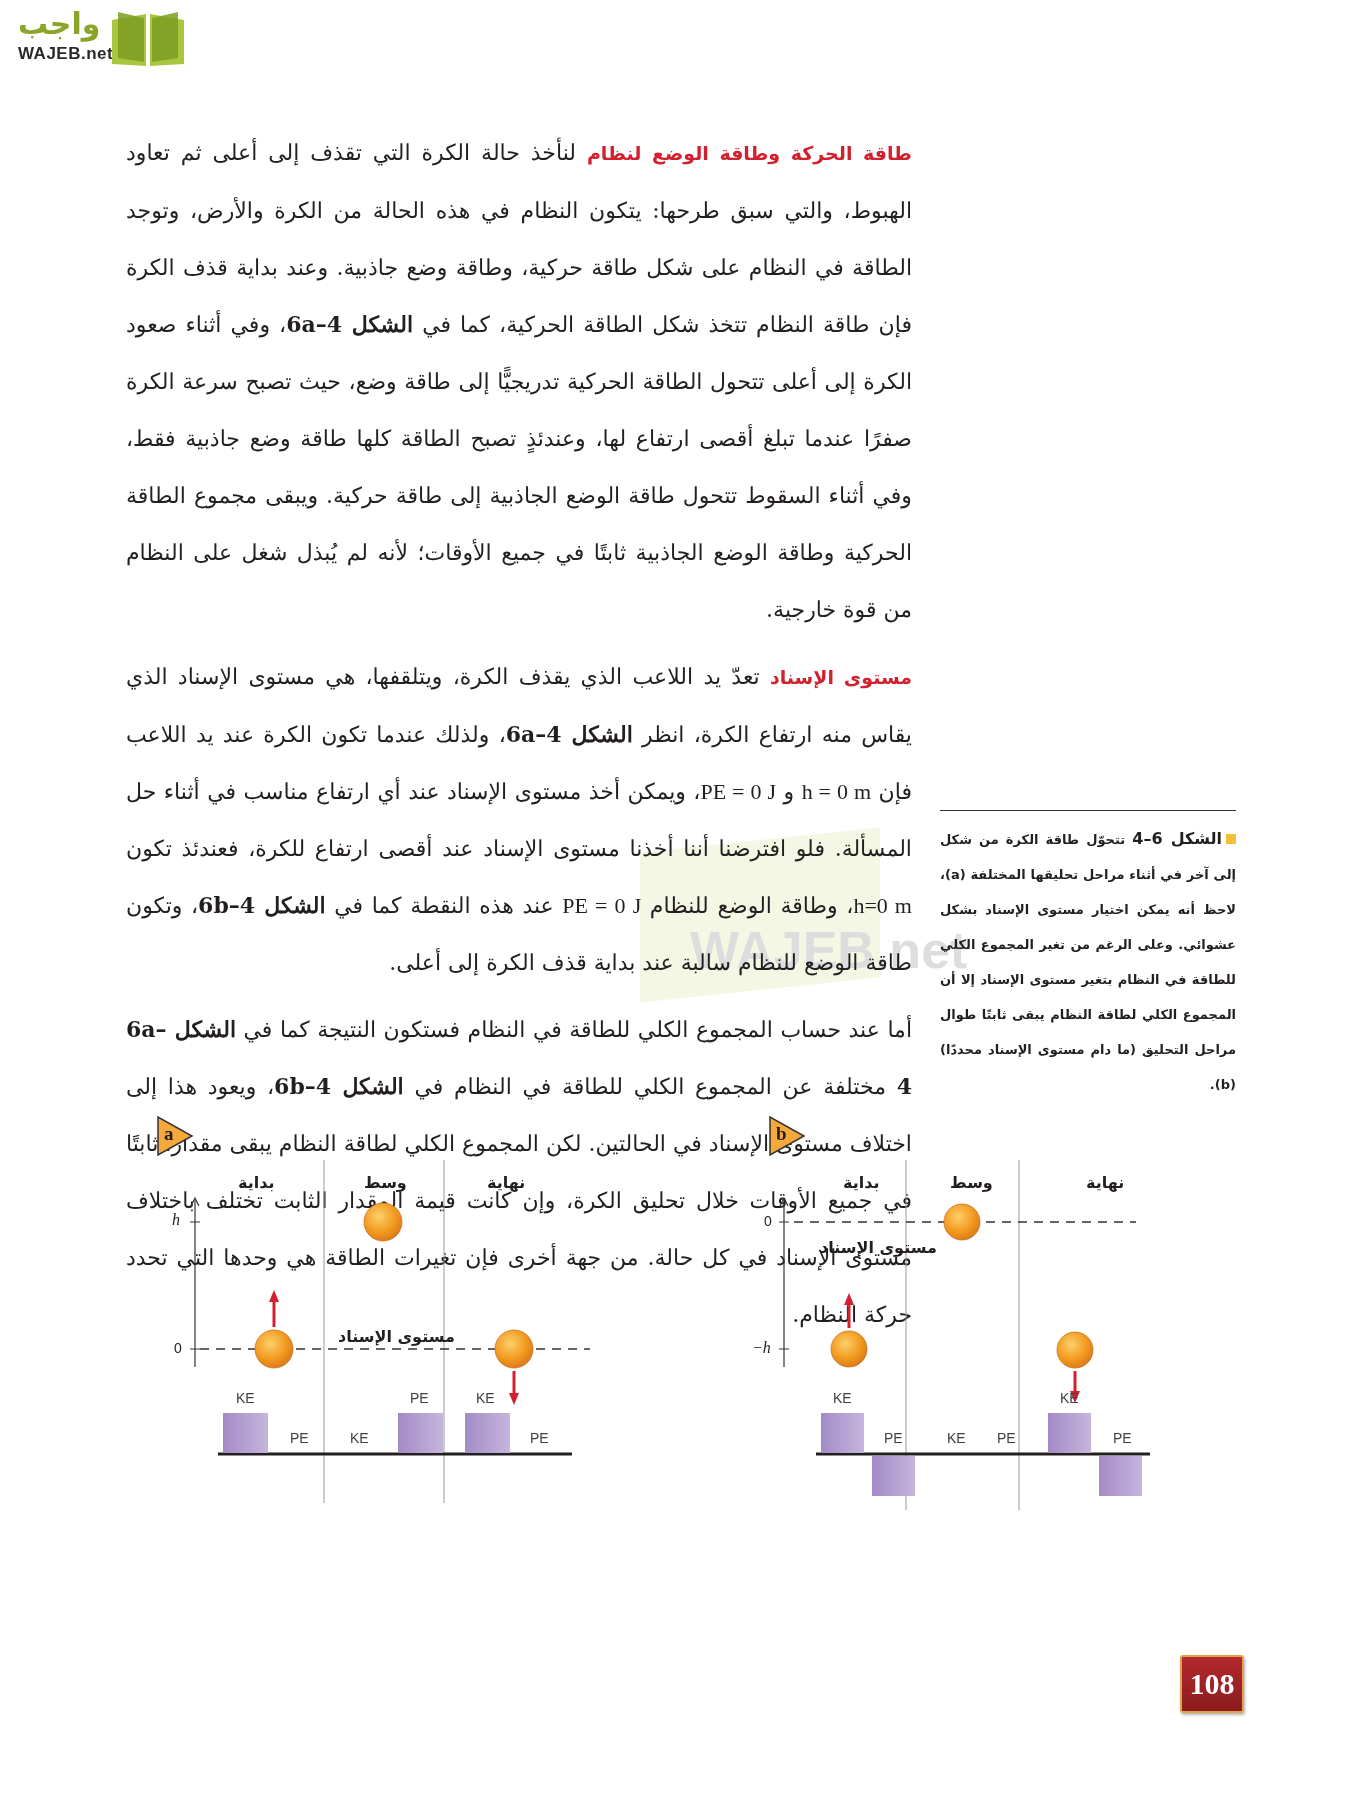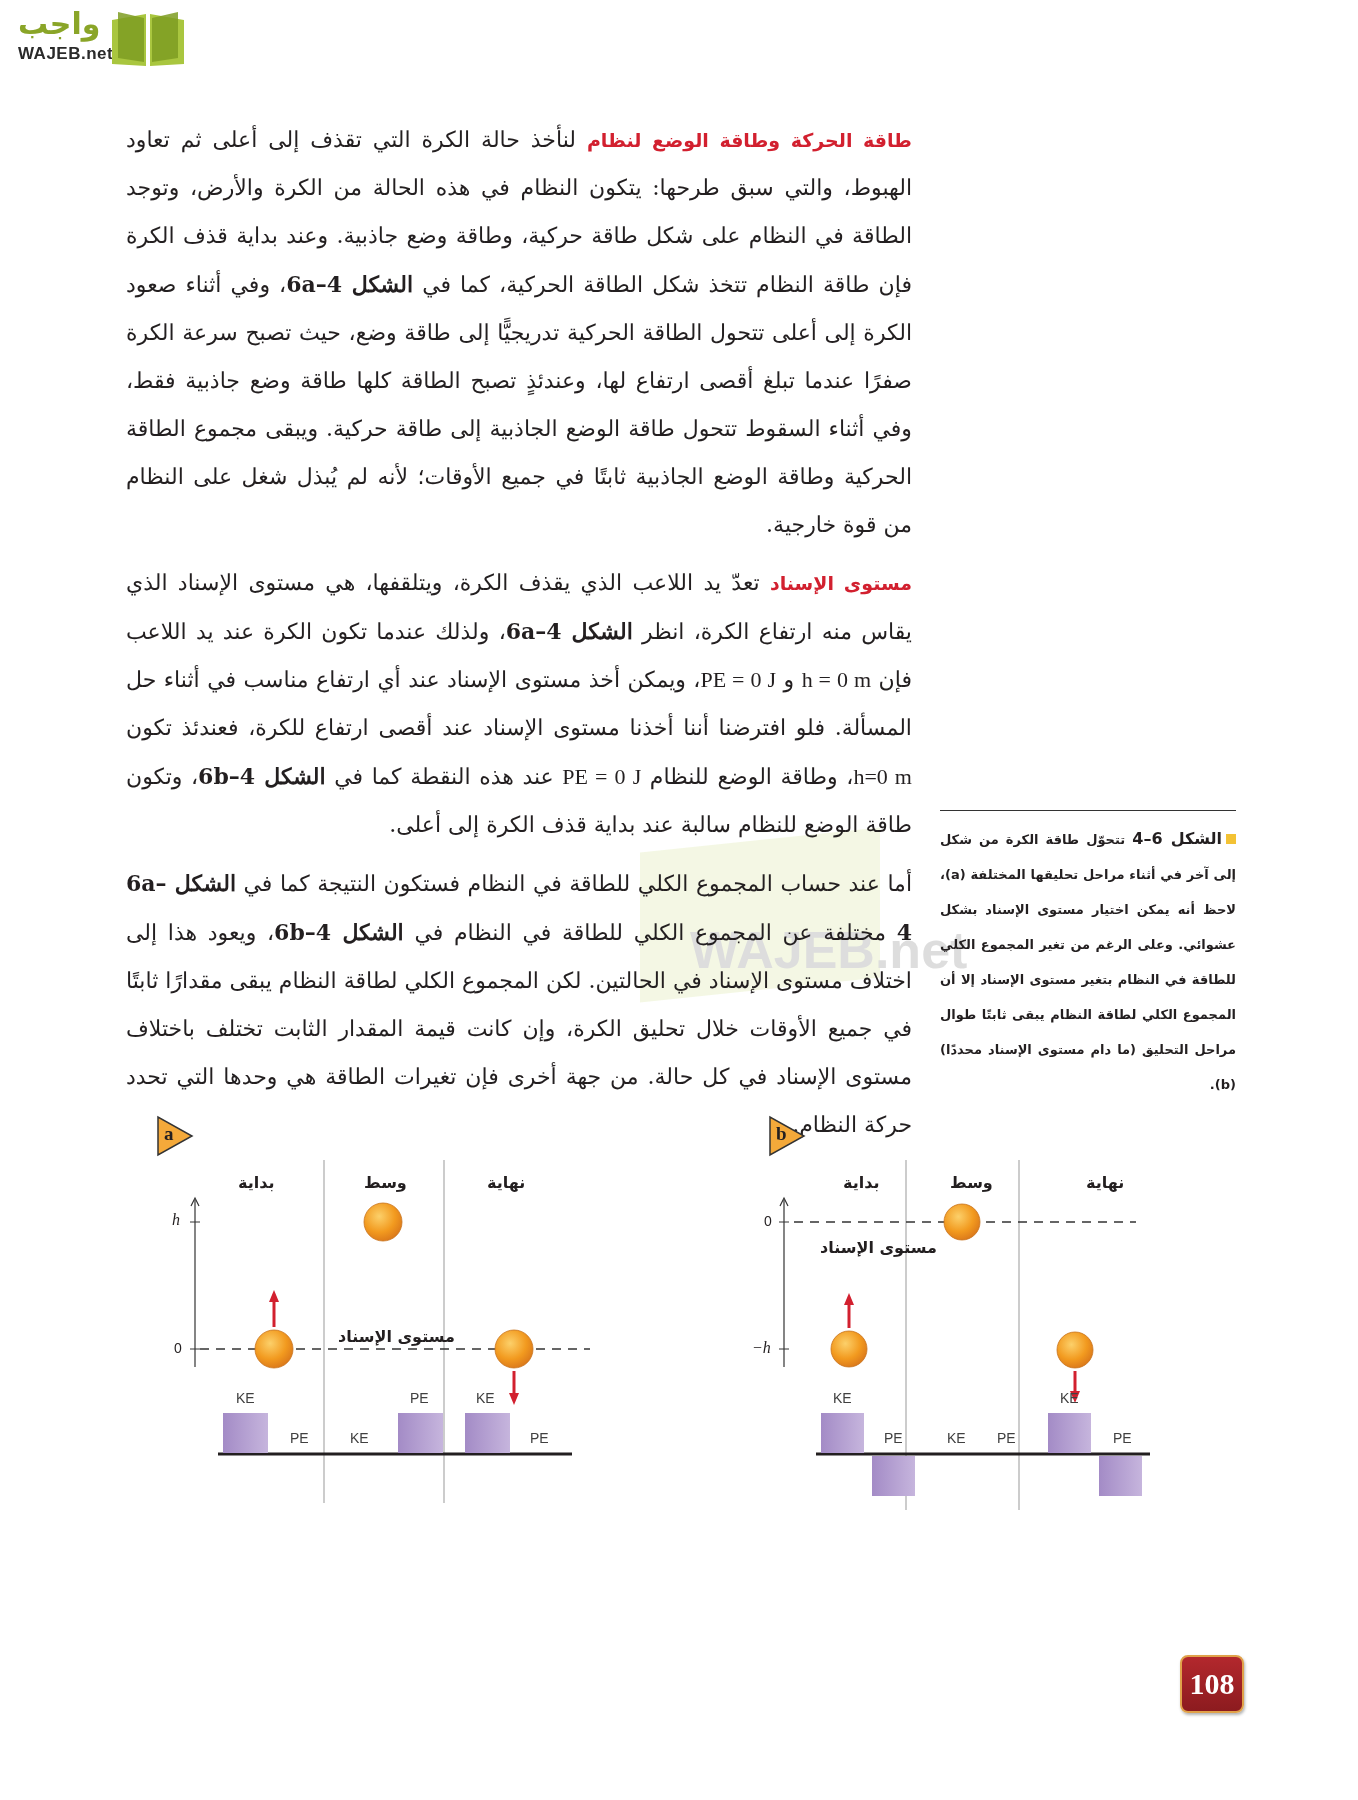--- a/index.html
+++ b/index.html
@@ -7,40 +7,40 @@
          font-family:"DejaVu Serif", serif; color:#231f20; }
   .logo { position:absolute; left:8px; top:6px; width:180px; height:62px; }
   .logo-ar { position:absolute; left:10px; top:0; font-family:"DejaVu Sans",sans-serif; font-weight:bold; font-size:30px; color:#8aa528; }
   .logo-en { position:absolute; left:10px; top:38px; font-family:"Liberation Sans",sans-serif; font-weight:bold; font-size:17px; color:#2a2a2a; letter-spacing:0.5px; }
   .logo-book { position:absolute; left:100px; top:2px; }
 
   .watermark { position:absolute; left:560px; top:820px; width:360px; height:180px; opacity:0.28; pointer-events:none; }
   .wm-bg { position:absolute; left:80px; top:20px; width:240px; height:150px; background:#d8e6a0; transform:skewY(-6deg); }
   .wm-text { position:absolute; left:130px; top:100px; font-family:"Liberation Sans",sans-serif; font-weight:bold; font-size:52px; color:#888; }
 
-  .body-col { position:absolute; left:126px; top:116px; width:786px; direction:rtl; text-align:justify; font-size:22px; line-height:48px; }
+  .body-col { position:absolute; left:126px; top:124px; width:786px; direction:rtl; text-align:justify; font-size:22px; line-height:57px; }
   .para { margin:0 0 10px 0; text-align-last:right; }
   .lead { color:#d2202f; font-family:"DejaVu Sans",sans-serif; font-weight:bold; font-size:19px; }
   .fig-ref { font-weight:bold; }
   .math { font-family:Liberation Serif, serif; direction:ltr; unicode-bidi:embed; }
 
   .caption { position:absolute; left:940px; top:810px; width:296px; border-top:1.5px solid #333; padding-top:10px; direction:rtl; text-align:justify; text-align-last:right;
              font-family:"DejaVu Sans",sans-serif; font-weight:bold; font-size:13px; line-height:35px; color:#231f20; }
   .cap-sq { display:inline-block; width:10px; height:10px; background:#f3c234; margin-left:4px; }
   .cap-title { font-size:16px;margin-top:13px; }
 
   .diagram { position:absolute; top:1105px; width:440px; height:420px; }
   .diagram svg { position:absolute; left:0; top:0; }
   .label-ar { position:absolute; font-family:"DejaVu Sans",sans-serif; font-weight:bold; font-size:16px; color:#231f20; direction:rtl; }
   .axis-lbl { position:absolute; font-family:"Liberation Serif",serif; font-style:italic; font-size:16px; }
   .axis-zero { position:absolute; font-family:"Liberation Sans",sans-serif; font-size:14px; }
   .bar-lbl { position:absolute; font-family:"Liberation Sans",sans-serif; font-size:14px; color:#404040; }
   .badge-txt { position:absolute; font-family:"Liberation Serif",serif; font-weight:bold; font-size:19px; color:#231f20; }
 
-  .page-num { position:absolute; left:1180px; top:1655px; width:60px; height:54px; background:linear-gradient(#b3282d,#8c1b1f); border:2px solid #e0a24a; border-radius:8px;
+  .page-num { position:absolute; left:1180px; top:1655px; width:60px; height:54px; background:linear-gradient(#b3282d,#8c1b1f); border:2px solid #e0a24a; border-radius:3px;
               color:#fff; font-family:"Liberation Serif",serif; font-weight:bold; font-size:30px; text-align:center; line-height:54px; box-shadow:1px 2px 3px rgba(0,0,0,0.3); }
 </style>
 </head>
 <body>
 
 <div class="logo">
   <span class="logo-ar">واجب</span>
   <span class="logo-en">WAJEB.net</span>
   <svg class="logo-book" width="80" height="60" viewBox="0 0 80 60">
     <path d="M4 12 L38 6 L38 58 L4 56 Z" fill="#a9c63f"></path>

